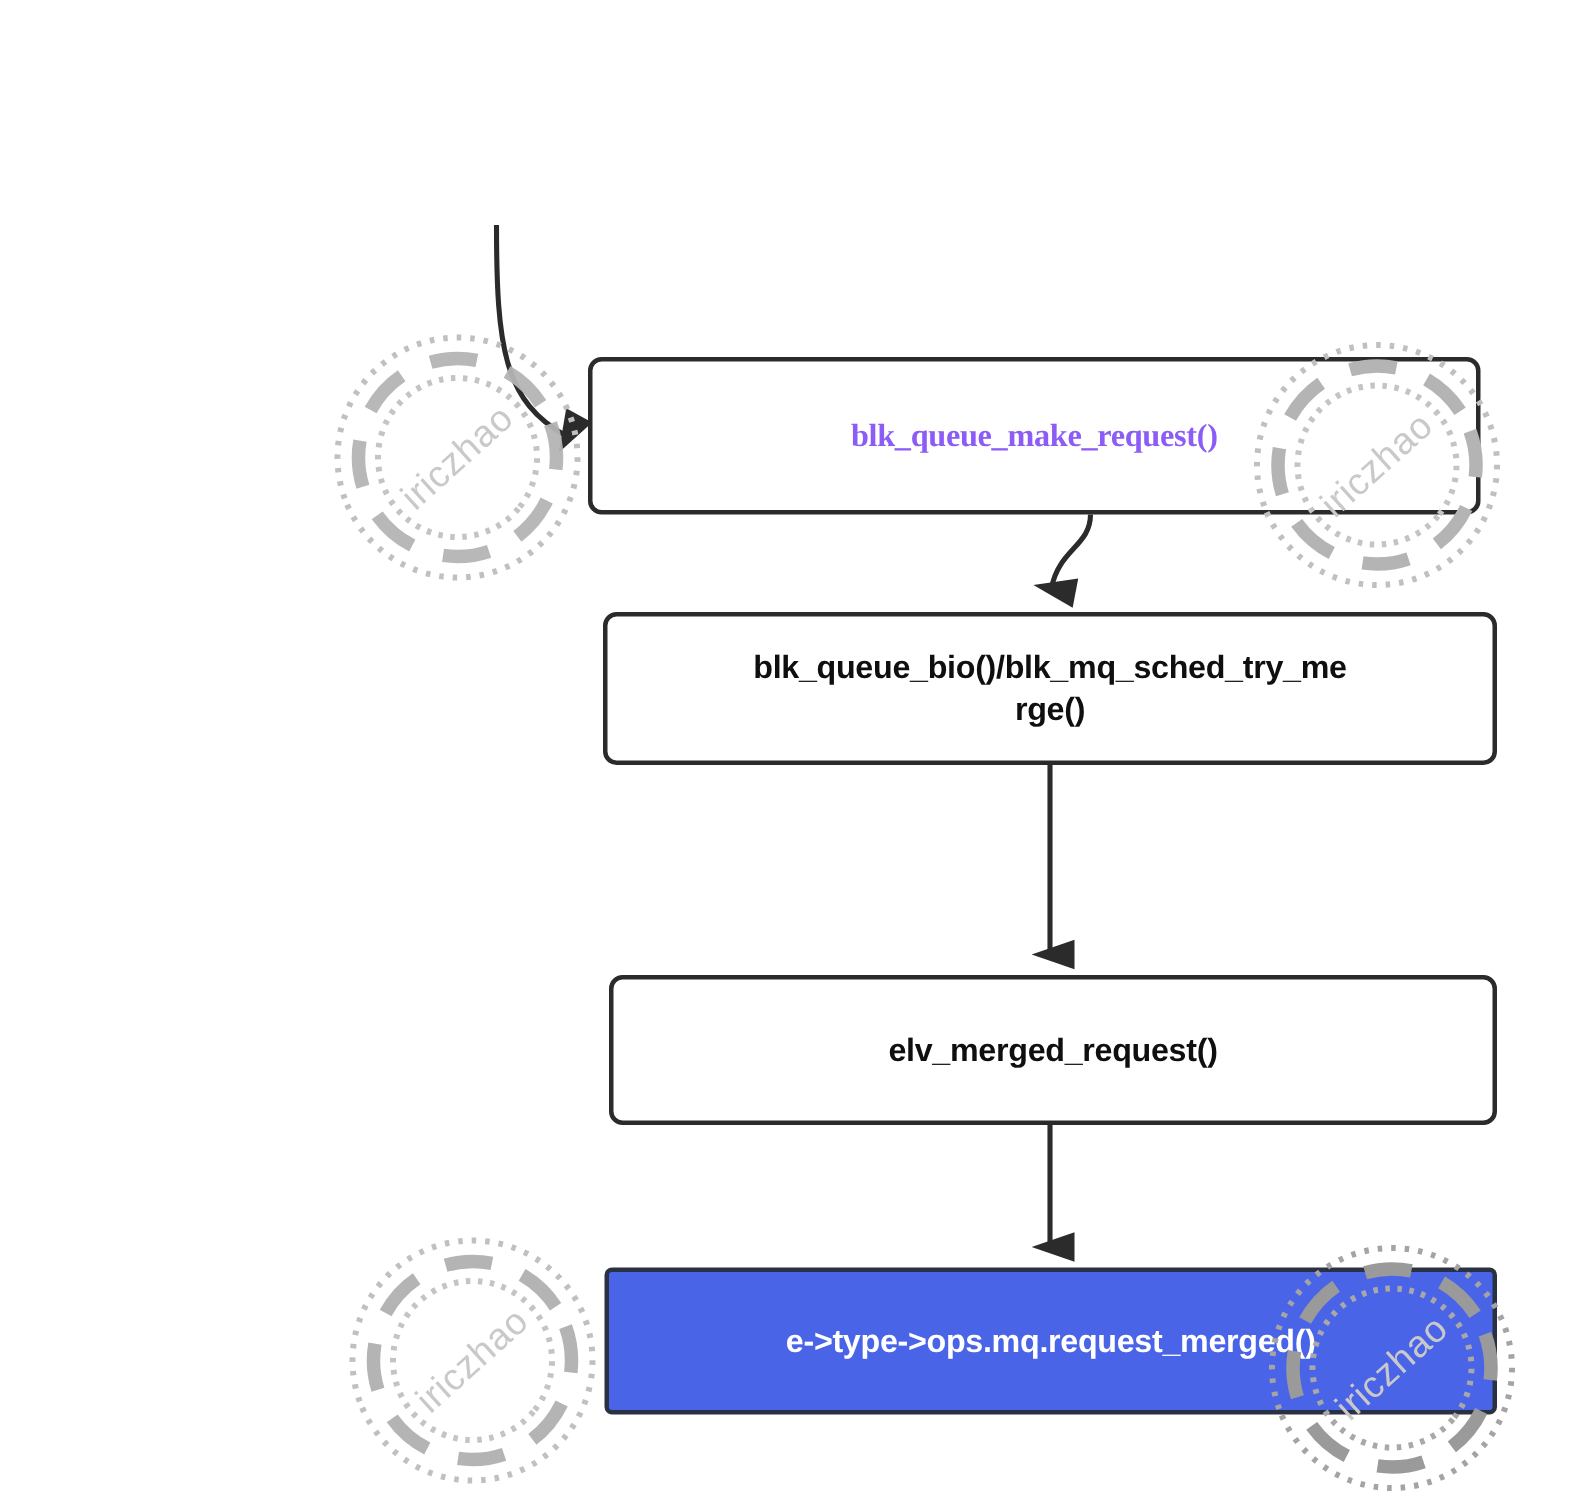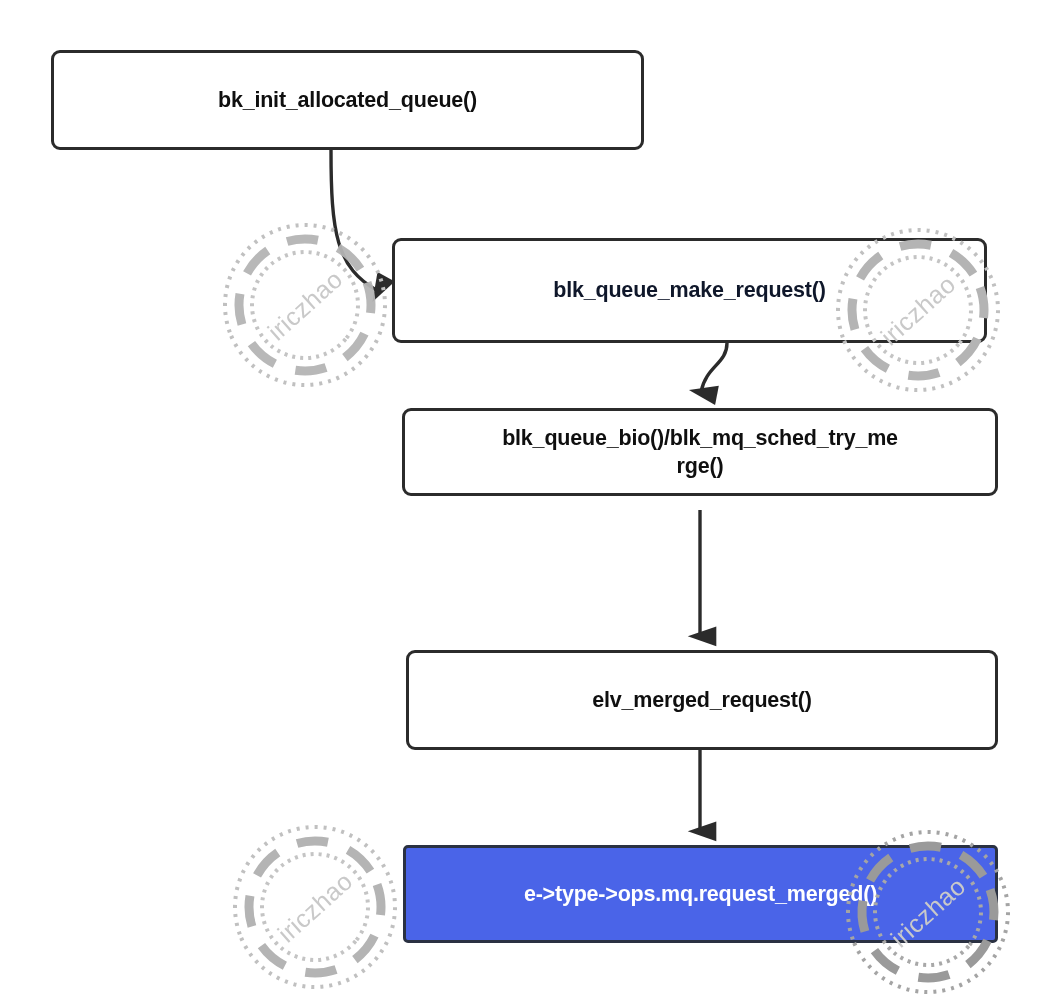--- a/index.html
+++ b/index.html
@@ -47,21 +47,21 @@
   }
   .node-label {
     display: block;
     width: 100%;
     white-space: pre-line;
   }
 
   
   #node-1 { left: 51px;  top: 50px;  width: 593px; height: 100px; }
   #node-2 { left: 392px; top: 238px; width: 595px; height: 105px; }
-  #node-3 { left: 402px; top: 408px; width: 596px; height: 88px; }
+  #node-3 { left: 402px; top: 408px; width: 596px; height: 102px; }
   #node-4 { left: 406px; top: 650px; width: 592px; height: 100px; }
   #node-5 { left: 403px; top: 845px; width: 595px; height: 98px; }
 
   
   #edges {
     position: absolute;
     left: 0; top: 0;
     width: 1046px; height: 994px;
     z-index: 2;
     pointer-events: none;
@@ -111,25 +111,22 @@
 
     <path d="M 331 150 C 331 232, 336 268, 378 291" fill="none" stroke="#2b2b2b" stroke-width="3.4" marker-end="url(#ah-right)"></path>
 
     <path d="M 727 343 C 727 364, 706 366, 701 392" fill="none" stroke="#2b2b2b" stroke-width="3.4" marker-end="url(#ah-down)"></path>
 
     <path d="M 700 510 L 700 636" fill="none" stroke="#2b2b2b" stroke-width="3.4" marker-end="url(#ah-down)"></path>
 
     <path d="M 700 750 L 700 831" fill="none" stroke="#2b2b2b" stroke-width="3.4" marker-end="url(#ah-down)"></path>
   </svg>
 
-  <div id="node-1" class="node plain" style="border-color: rgb(43, 43, 43); background: rgb(255, 255, 255); color: rgb(15, 15, 15);">
-    <span class="node-label">bk_init_allocated_queue()</span>
-  </div>
 
-  <div id="node-2" class="node plain" style="border-color: rgb(43, 43, 43); background: rgb(255, 255, 255); color: #0f172a;">
+  <div id="node-2" class="node plain" style="border-color: rgb(43, 43, 43); background: rgb(255, 255, 255); color: #8b5cf6; font-family: Liberation Serif, serif;">
     <span class="node-label">blk_queue_make_request()</span>
   </div>
 
   <div id="node-3" class="node plain" style="border-color: rgb(43, 43, 43); background: rgb(255, 255, 255); color: rgb(15, 15, 15);">
     <span class="node-label">blk_queue_bio()/blk_mq_sched_try_me
 rge()</span>
   </div>
 
   <div id="node-4" class="node plain" style="border-color: rgb(43, 43, 43); background: rgb(255, 255, 255); color: rgb(15, 15, 15);">
     <span class="node-label">elv_merged_request()</span>

